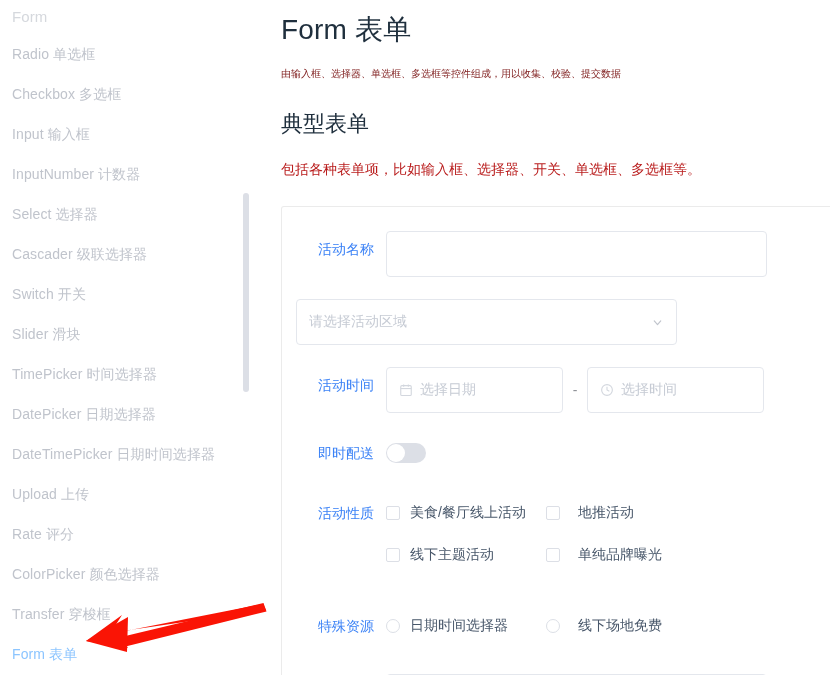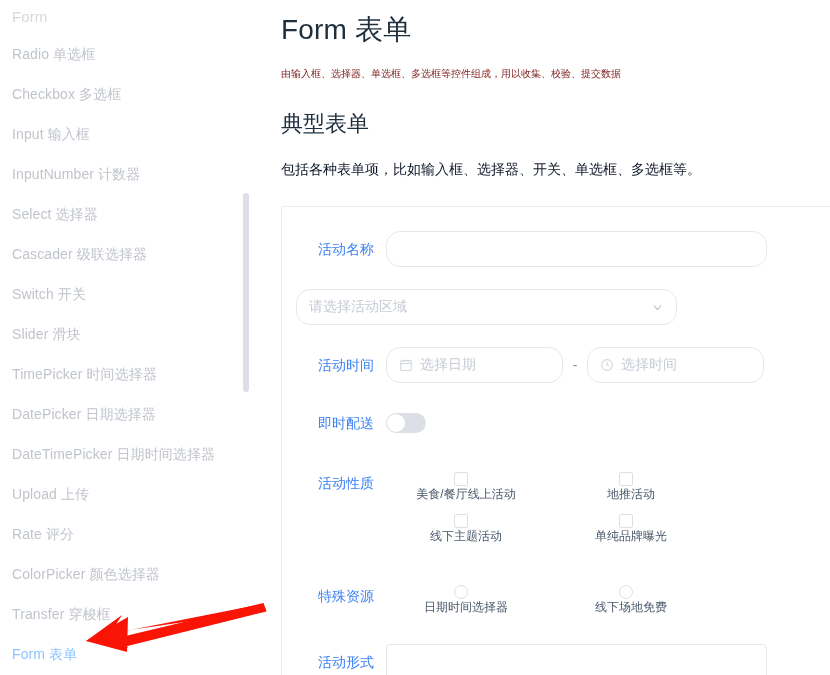--- a/index.html
+++ b/index.html
@@ -74,21 +74,21 @@
   }
   .h2 {
     font-size: 22px;
     font-weight: normal;
     color: #1f2f3d;
     margin-top: 32px;
     line-height: 1;
   }
   .sub {
     font-size: 14px;
-    color: #0f172a;
+    color: #b91c1c;
     line-height: 1.5;
     margin-top: 24px;
   }
 
   
   .demo-card {
     margin-top: 26px;
     margin-left: 0;
     width: 700px;              
     border: 1px solid #ebebeb;
@@ -111,23 +111,23 @@
     text-align: right;
     padding-right: 12px;
     font-size: 14px;
     color: #3b82f6;
     line-height: 36px;
     white-space: nowrap;
   }
   .form-ctl { flex: 1; min-width: 0; }
 
   .inp {
-    height: 36px;
+    height: 46px;
     border: 1px solid #e4e7ed;
-    border-radius: 14px;
+    border-radius: 4px;
     background: #fff;
     display: flex;
     align-items: center;
     padding: 0 12px;
     font-size: 14px;
     color: #c0c4cc;
   }
   .inp.text { width: 381px; }
   .inp.select { width: 381px; justify-content: space-between; }
   .inp.date { width: 177px; }
@@ -167,27 +167,26 @@
     flex-wrap: wrap;
     width: 330px;
     padding-top: 7px;
   }
   .opt {
     display: flex;
     align-items: center;
     width: 160px;
     height: 22px;
     margin-bottom: 20px;
-    font-size: 12px;
+    font-size: 14px;
     color: #48576a;
     cursor: pointer;
     white-space: nowrap;
-    flex-direction: column;
-  }
-  .opt:nth-child(2n) { width: 170px; }
+  }
+  .opt:nth-child(2n) { width: 170px; gap: 8px; }
   .box {
     width: 14px; height: 14px;
     border: 1px solid #dcdfe6;
     border-radius: 2px;
     background: #fff;
     margin-right: 10px;
     flex: none;
   }
   .circle {
     width: 14px; height: 14px;

